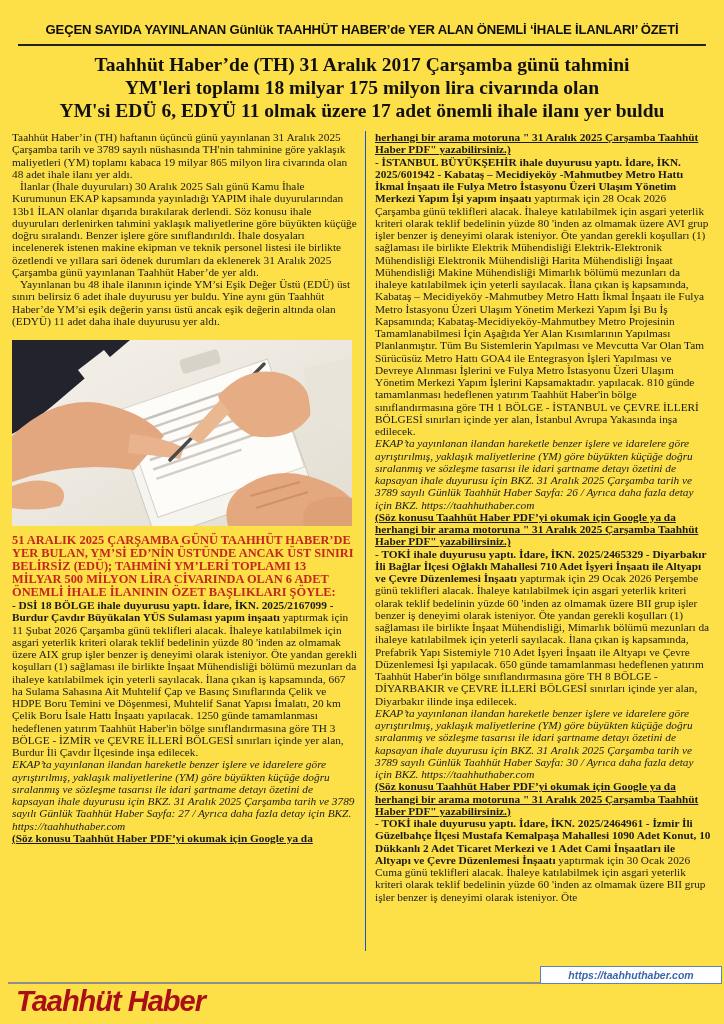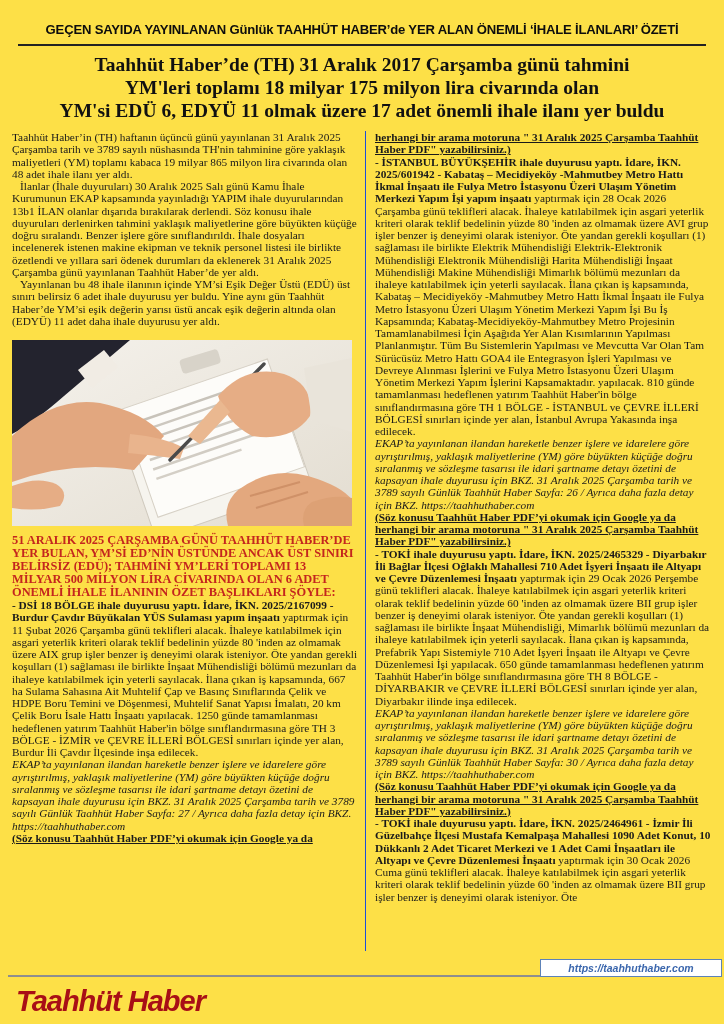--- a/index.html
+++ b/index.html
@@ -25,21 +25,21 @@
   .u{text-decoration:underline;}
   .red-head{font-weight:bold;font-size:12.4px;line-height:13px;color:#c4261e;margin-top:2px;}
   .photo-wrap{margin:13px 0 8px;width:340px;height:186px;}
   
   .footer{position:absolute;left:0;bottom:8px;width:724px;}
   .rule-row{display:flex;align-items:flex-end;height:24px;padding-left:8px;}
   .footer-rule{flex:1;height:2px;background:#8e8e8e;}
   .site-box{width:168px;border:1.5px solid #5d82b8;background:#fff;margin-right:2px;
             padding:2px 6px;text-align:center;font-family:"Liberation Sans",sans-serif;
             font-size:10.5px;font-style:italic;font-weight:bold;color:#3a66ad;cursor:pointer;}
-  .footer-bottom{display:flex;align-items:center;margin-top:9px;padding:0 4px 0 16px;}
+  .footer-bottom{display:flex;align-items:center;margin-top:2px;padding:0 4px 0 16px;}
   .logo{font-family:"Liberation Sans",sans-serif;font-weight:bold;font-style:italic;
         font-size:29px;letter-spacing:-1px;color:#a80f16;line-height:30px;}
   .issue{flex:1;text-align:center;font-family:"Liberation Sans",sans-serif;font-weight:bold;
          font-style:italic;font-size:19px;color:#1b1b1b;line-height:26px;}
 </style>
 </head>
 <body>
 
 <div class="page">
 

